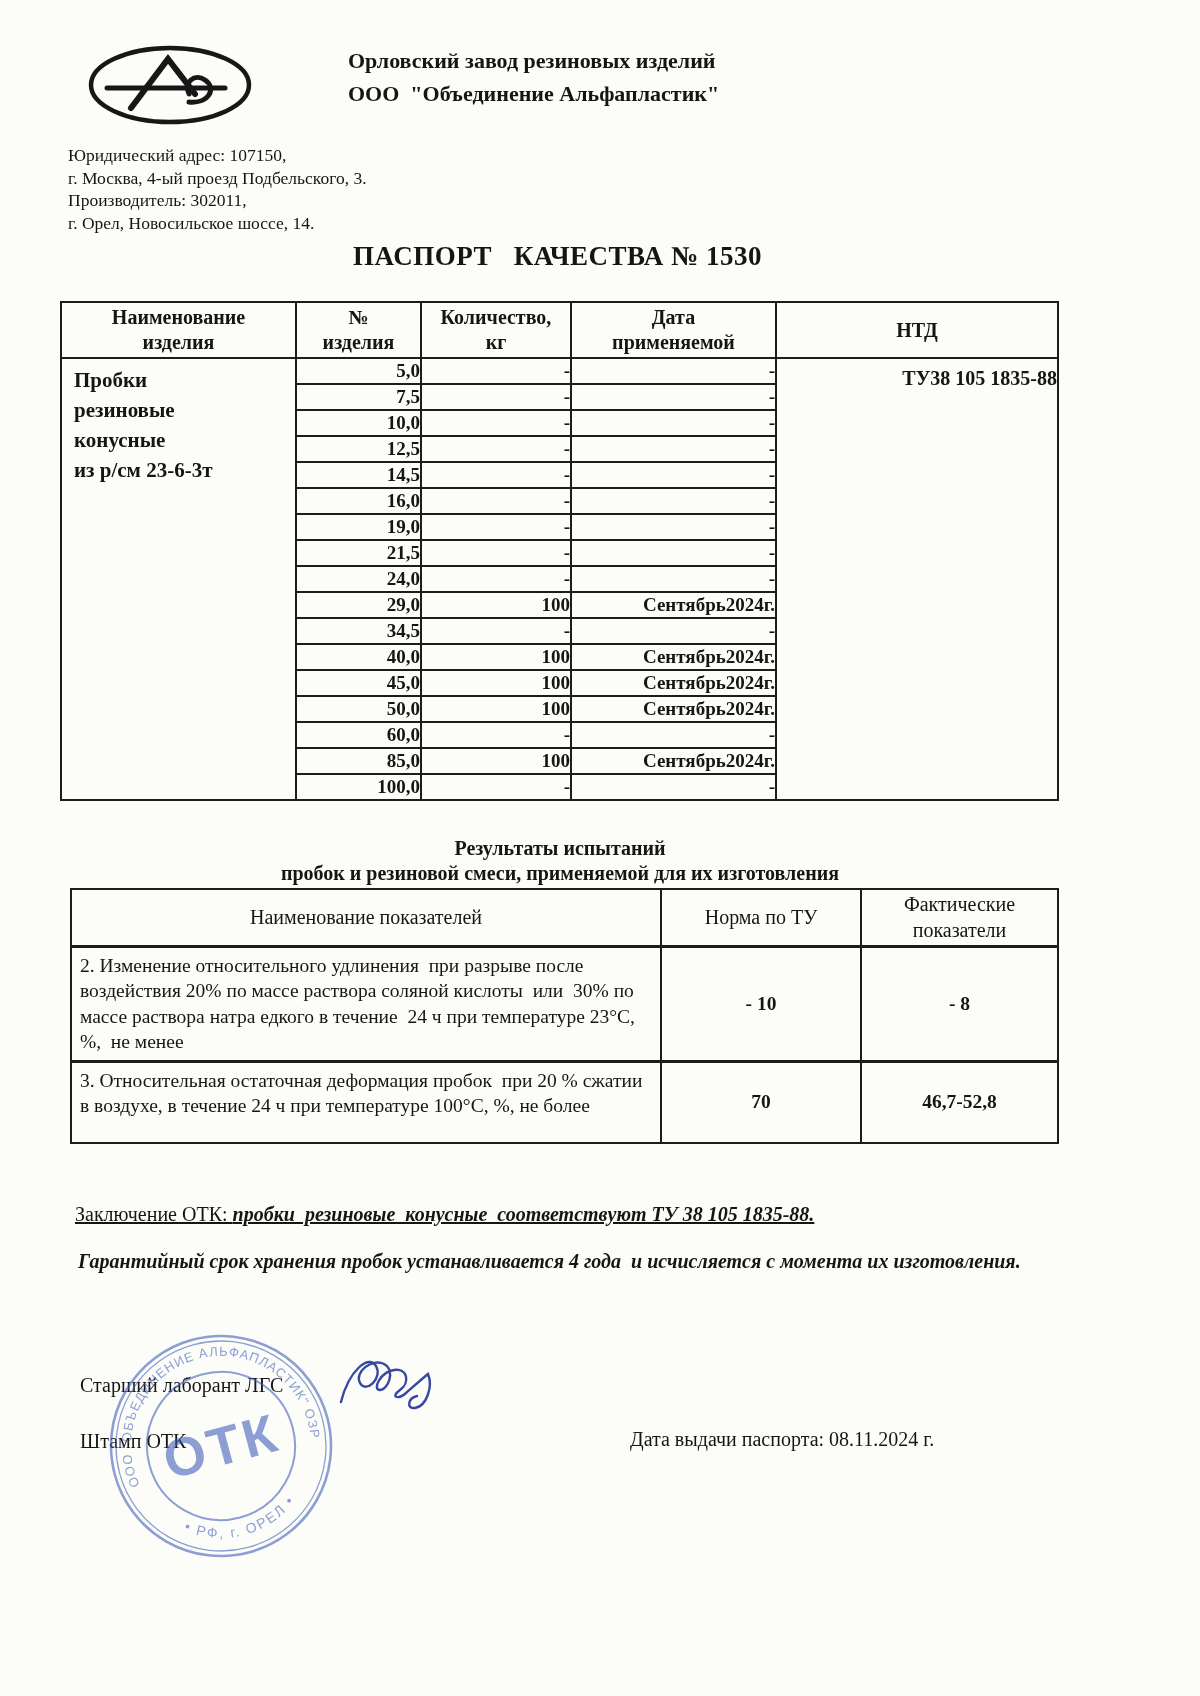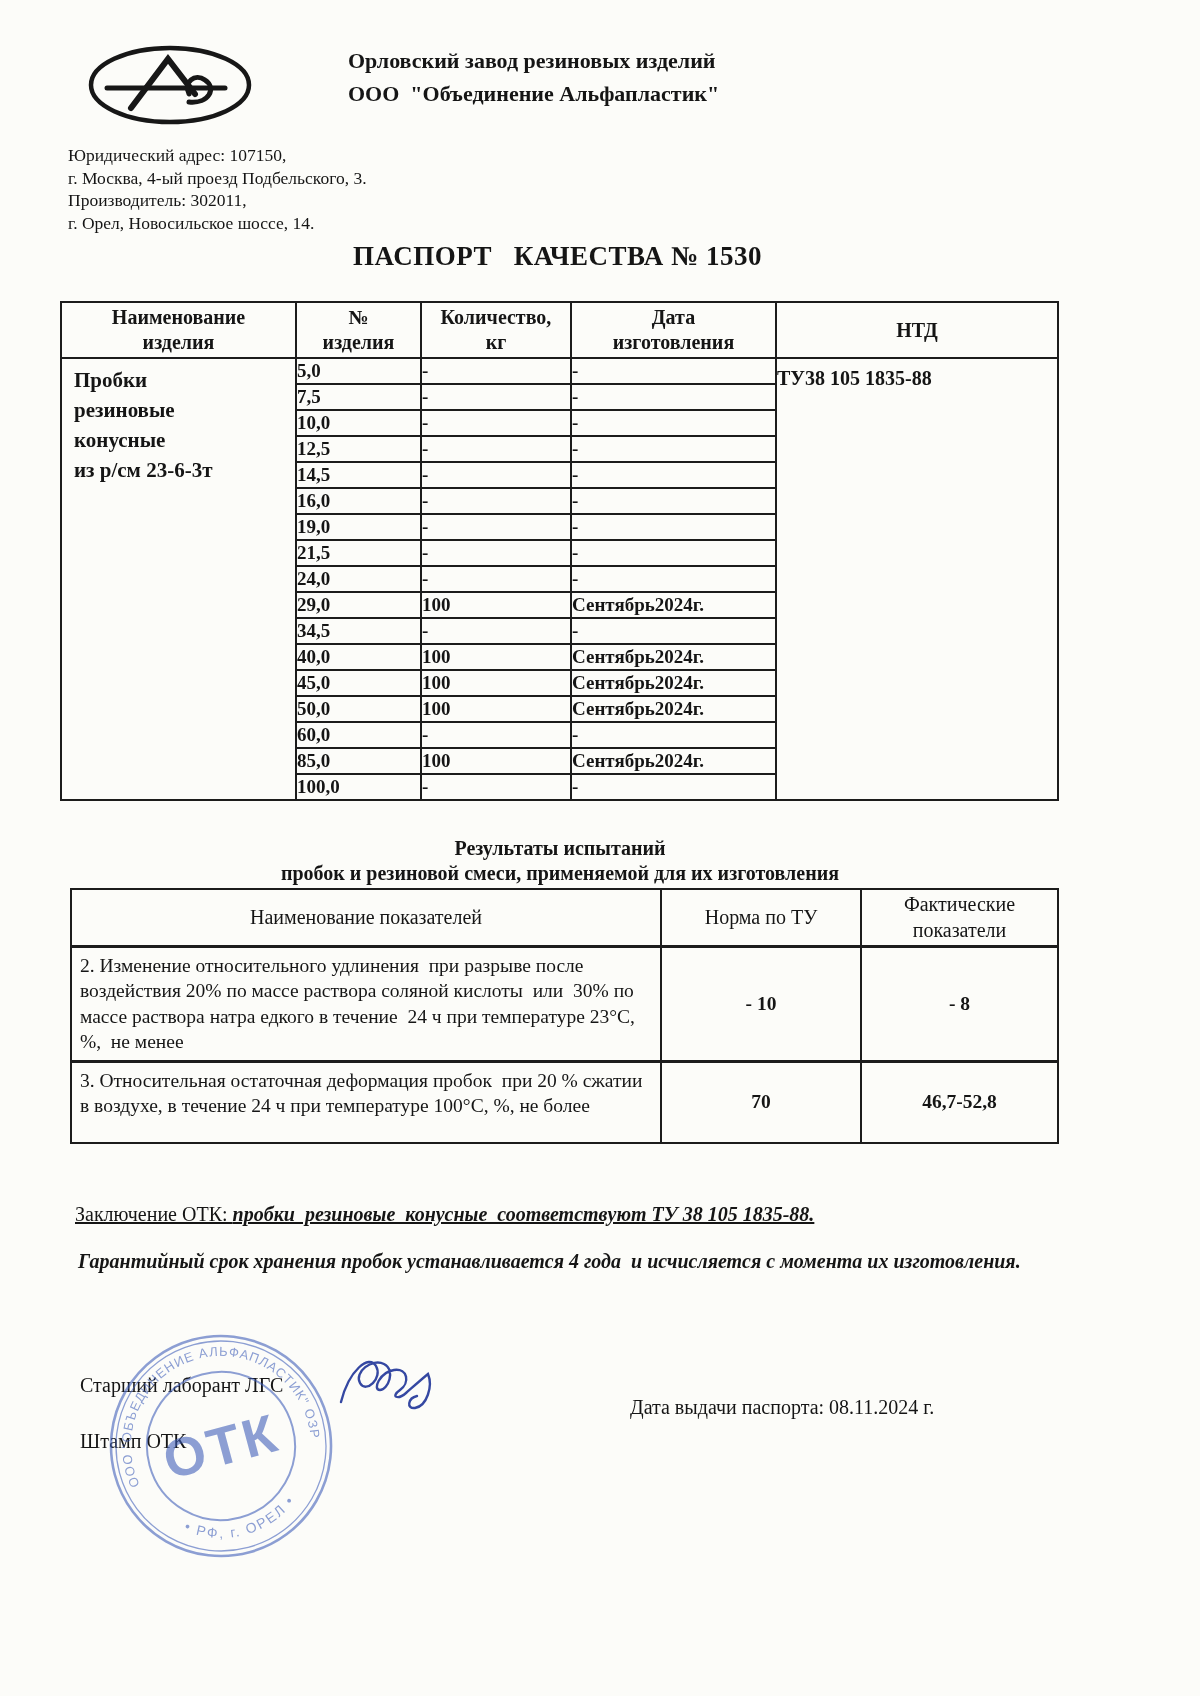--- a/index.html
+++ b/index.html
@@ -20,21 +20,21 @@
   .address { left:68px; top:144px; font-size:17.5px; line-height:22.5px; }
   .doc-title { left:0; top:241px; width:1115px; text-align:center;
                font-size:27px; font-weight:bold; white-space:pre; letter-spacing:.5px; }
 
   
   table { border-collapse:collapse; table-layout:fixed; }
   .main-table { position:absolute; left:60px; top:301px; width:997px; }
   .main-table th, .main-table td { border:2px solid #1c1c1c; }
   .main-table th { font-size:20px; font-weight:bold; height:56px; text-align:center;
                    vertical-align:middle; white-space:pre-line; line-height:25px; }
-  .main-table td { height:26px; text-align:left; font-size:19px; font-weight:bold;
+  .main-table td { height:26px; text-align:right; font-size:19px; font-weight:bold;
                    padding:0; line-height:22px; vertical-align:middle; }
   .main-table td.product-cell { vertical-align:top; text-align:left;
                    padding:6px 6px 0 12px; font-size:21px; line-height:30px;
                    white-space:pre-line; }
   .main-table td.ntd-cell { vertical-align:top; padding-top:8px; font-size:20px;margin-top:32px; }
 
   
   .results-title { left:0; top:836px; width:1120px; text-align:center;
                    font-size:20px; font-weight:bold; line-height:25px; }
   .results-table { position:absolute; left:70px; top:888px; width:987px; }
@@ -50,21 +50,21 @@
   .rt-r1 { height:64px; } .rt-r2 { height:108px; } .rt-r3 { height:82px; }
 
   .conclusion { left:75px; top:1203px; font-size:20px; white-space:pre-wrap;text-decoration:underline; }
   .conclusion .c-text { font-weight:bold; font-style:italic; }
 
   .warranty { left:78px; top:1248px; width:1015px; font-size:20px;
               font-weight:bold; font-style:italic; line-height:27px; }
   .warranty p { margin:0; white-space:pre-wrap; }
 
   .lab-line   { left:80px;  top:1374px; font-size:20px; }
-  .issue-date { left:630px; top:1396px; font-size:20px; }
+  .issue-date { left:630px; top:1428px; font-size:20px; }
   .stamp-label{ left:80px;  top:1430px; font-size:20px; }
 
   
   .stamp { left:105px; top:1330px; opacity:.58; z-index:5; }
   .st-ring { fill:none; stroke:#3c5cb8; }
   .st-text { fill:#3c5cb8; font-family:"Liberation Sans","DejaVu Sans",sans-serif; }
   .signature { left:335px; top:1348px; z-index:4; }
 </style>
 </head>
 <body>
@@ -102,21 +102,21 @@
   </colgroup>
   <thead>
     <tr>
       <th>Наименование
 изделия</th>
       <th>№
 изделия</th>
       <th>Количество,
 кг</th>
       <th>Дата
-изготовления</th>
+применяемой</th>
       <th>НТД</th>
     </tr>
   </thead>
   <tbody>
     <tr>
       <td class="product-cell" rowspan="17">Пробки
 резиновые
 конусные
 из р/см 23-6-3т</td>
       <td>5,0</td>

